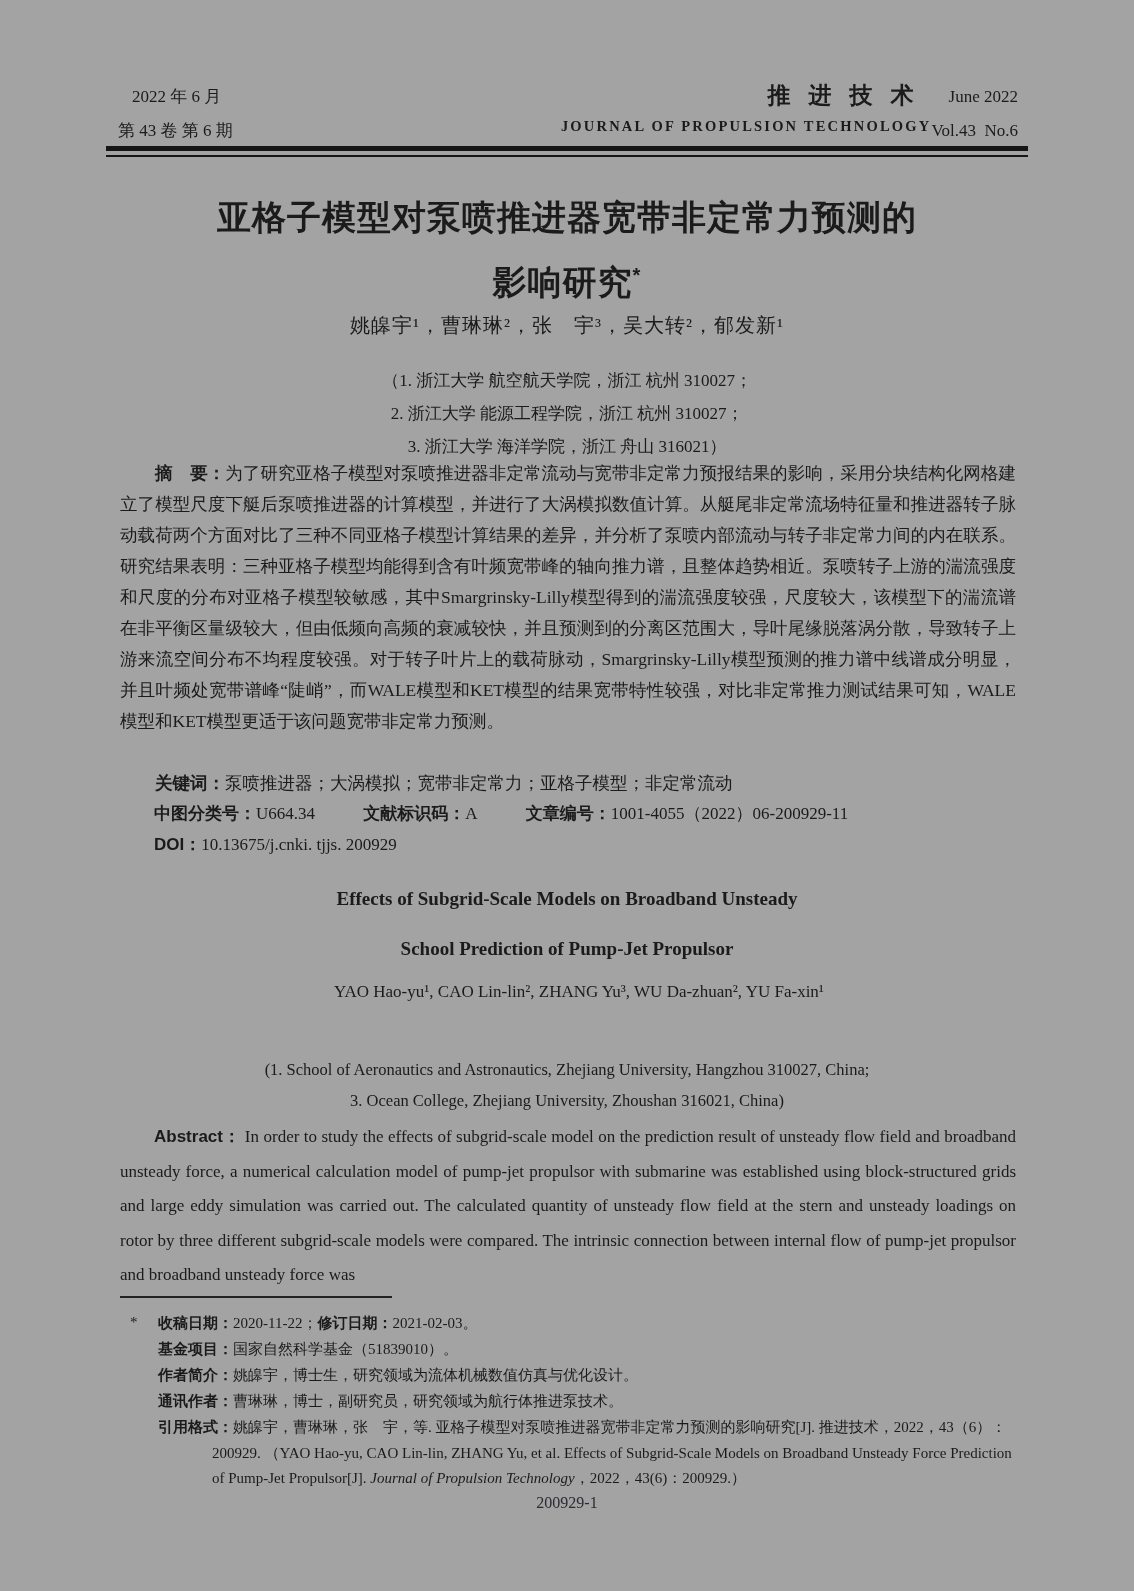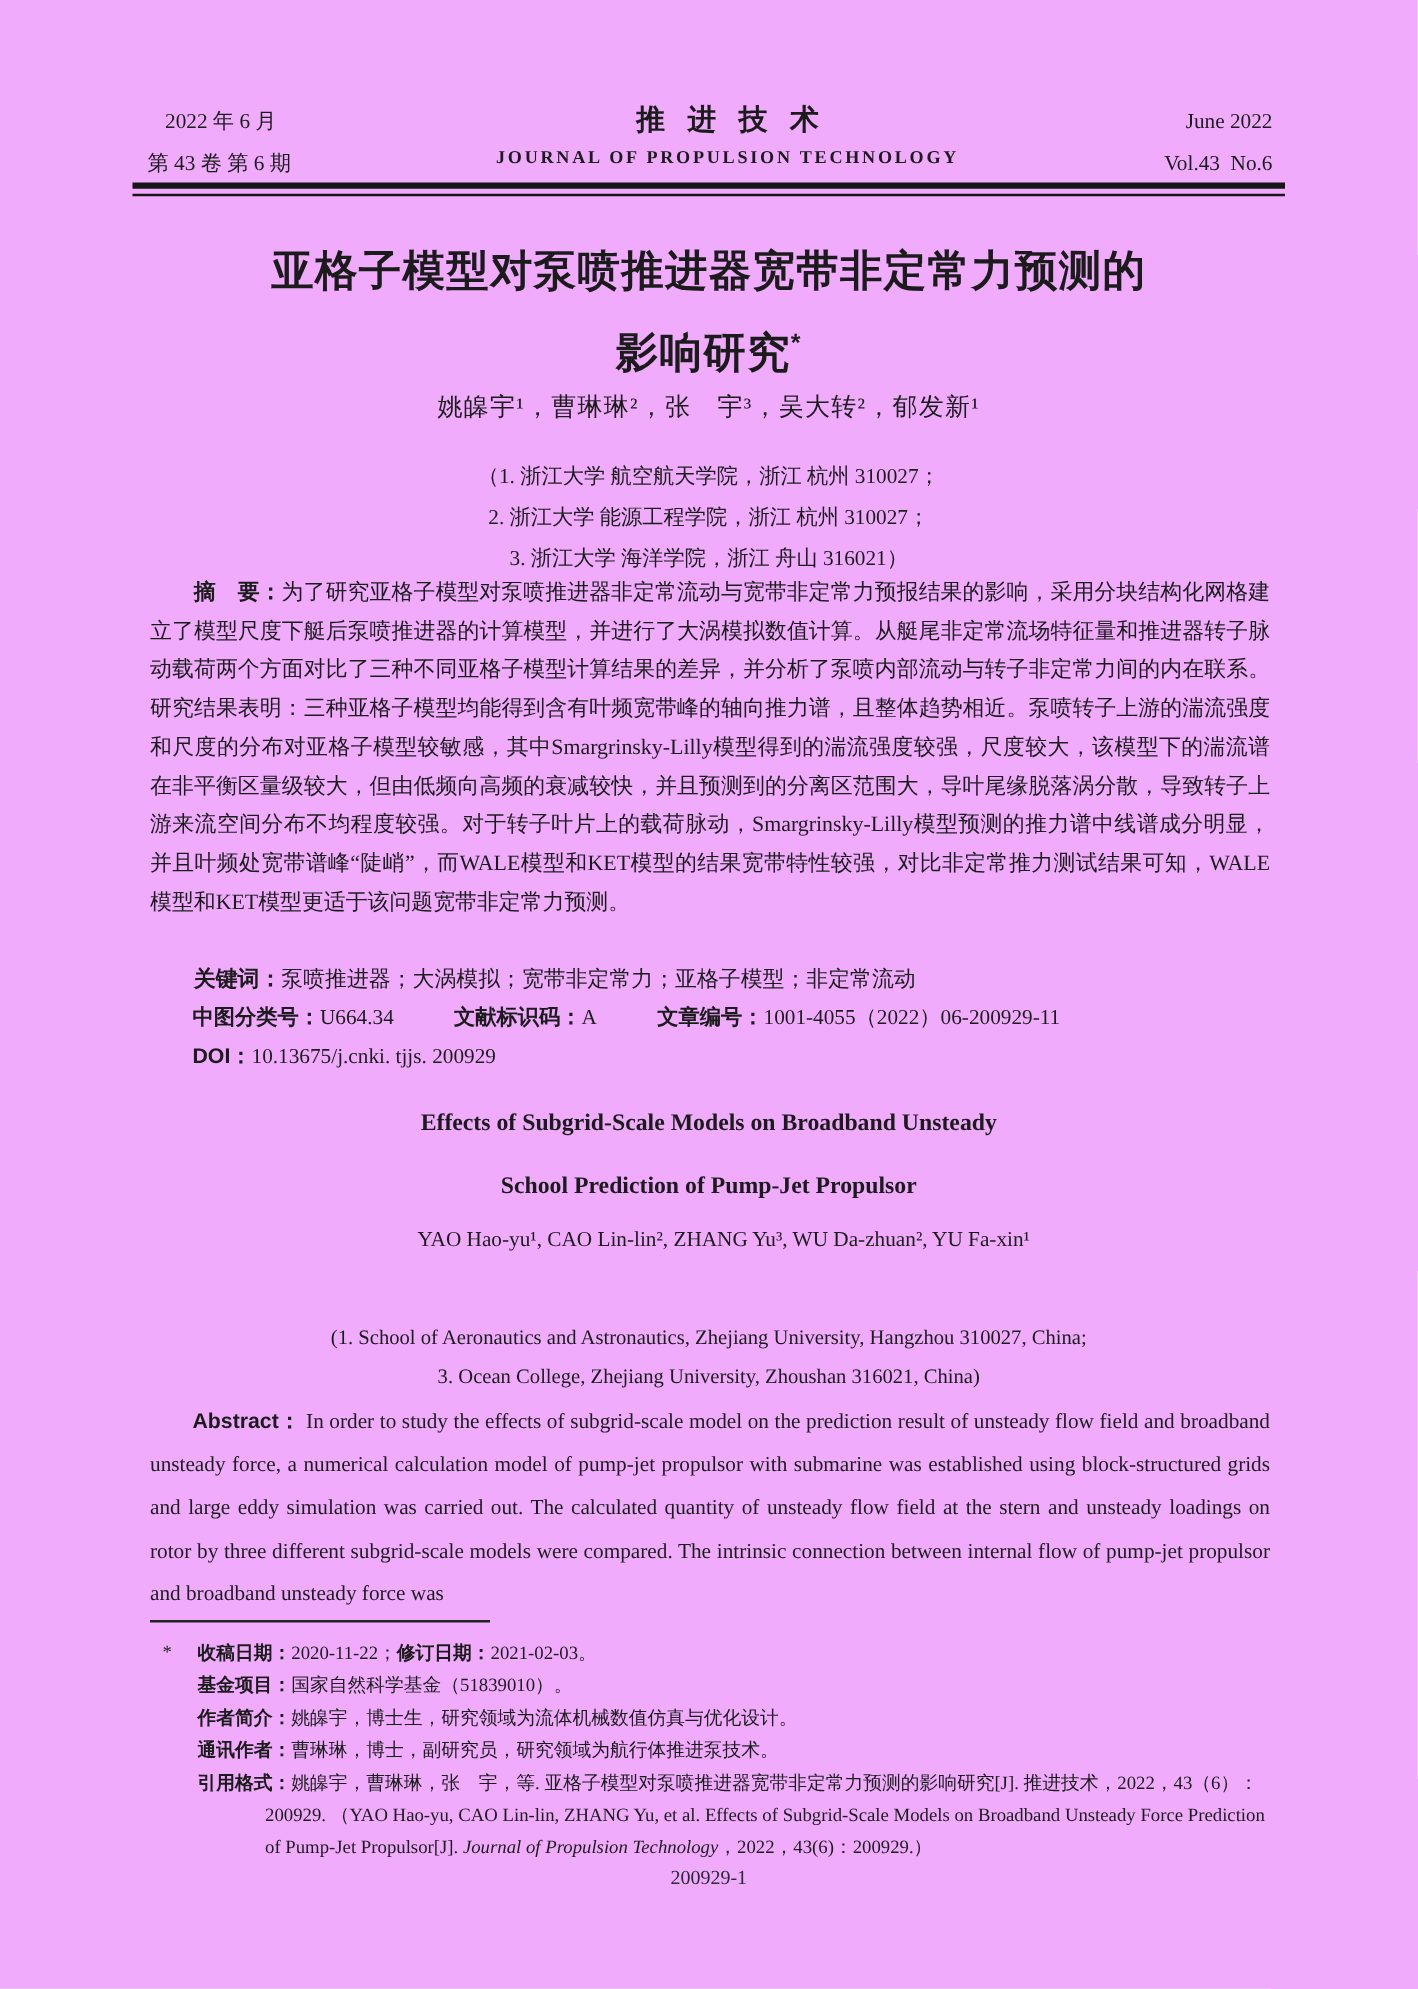--- a/index.html
+++ b/index.html
@@ -1,32 +1,32 @@
 <!DOCTYPE html>
 <html><head>
 <meta charset="utf-8">
 <style>
   html,body{margin:0;padding:0;background:#e9e9e9;}
   .page{
     position:relative;
     width:1134px;height:1591px;
     margin:0 auto;
-    background:#f0abfc;
+    background:#a3a3a3;
     font-family:"Liberation Serif","DejaVu Serif",serif;
     color:#1b1b1b;
     overflow:hidden;
   }
   .abs{position:absolute;}
   .lbl{font-family:"Liberation Sans","DejaVu Sans",sans-serif;font-weight:bold;}
 
   
   .header{top:80px;left:118px;width:900px;display:flex;justify-content:space-between;align-items:flex-start;}
   .h-left{font-size:17px;line-height:34px;white-space:nowrap;}
   .h-left .l1{padding-left:14px;}
-  .h-center{text-align:center;flex:1;}
+  .h-center{text-align:right;flex:1;}
   .h-cn{font-size:23px;font-weight:bold;letter-spacing:18px;padding-left:18px;}
   .h-en{font-size:14.5px;letter-spacing:2.2px;font-weight:600;margin-top:7px;}
   .h-right{font-size:17px;line-height:34px;text-align:right;white-space:nowrap;}
   .rule{top:146px;left:106px;width:922px;height:4px;border-top:5px solid #161616;border-bottom:2px solid #161616;}
 
   
   .title-cn{top:188px;left:0;width:100%;text-align:center;
     font-family:"Liberation Sans","DejaVu Sans",sans-serif;
     font-weight:bold;font-size:34px;line-height:58px;letter-spacing:1px;}
   .title-cn sup{font-size:20px;}

